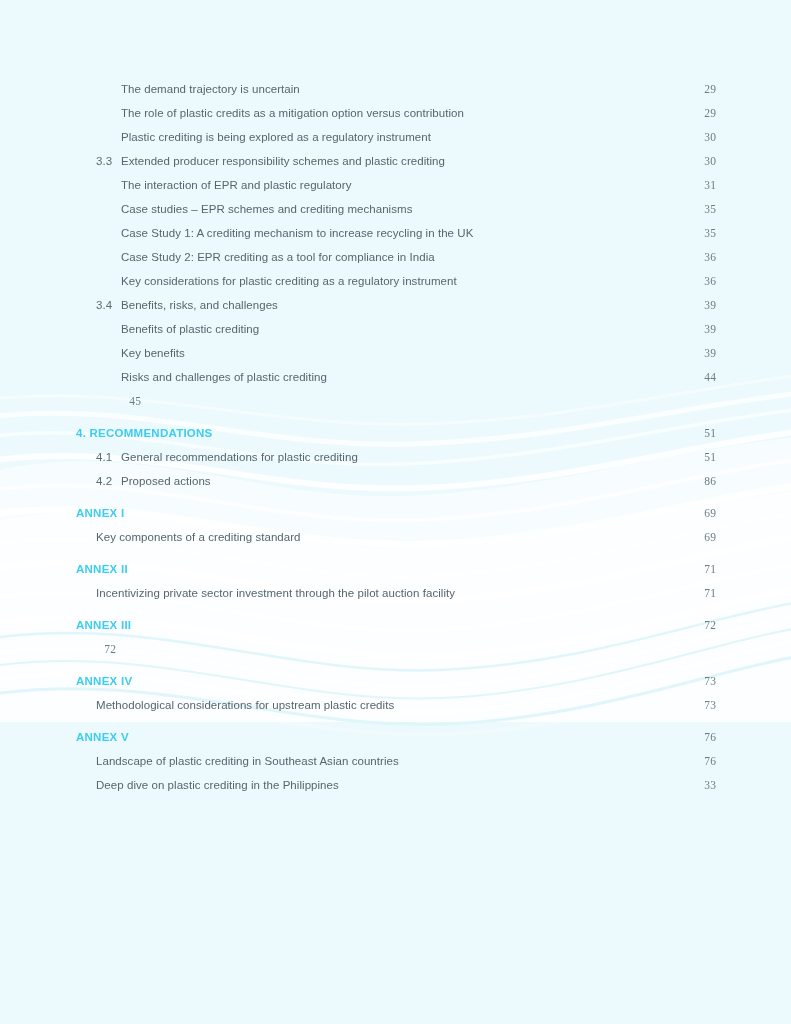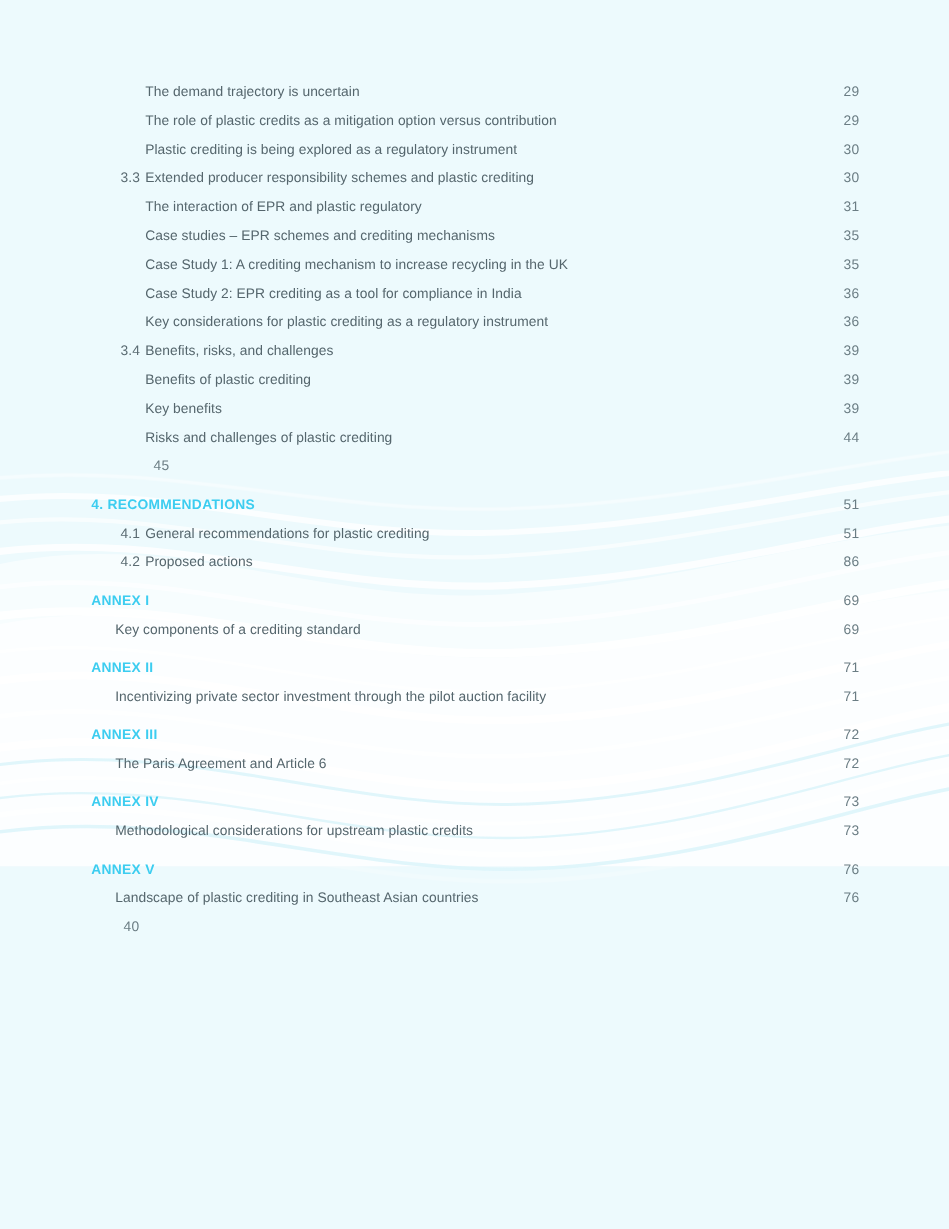--- a/index.html
+++ b/index.html
@@ -21,21 +21,21 @@
     top: 0;
     width: 791px;
     height: 1024px;
     z-index: 0;
     pointer-events: none;
   }
 
   #toc {
     position: absolute;
     left: 0;
-    top: 0;
+    top: 12px;
     width: 791px;
     z-index: 2;
     padding-top: 71px;
     box-sizing: border-box;
   }
 
   .toc-row {
     display: flex;
     align-items: baseline;
     height: 24px;
@@ -66,32 +66,32 @@
     overflow: hidden;
   }
 
   .row-page {
     flex: 0 0 auto;
     font-size: 11.5px;
     color: #6b7d84;
     text-align: right;
     min-width: 20px;
     letter-spacing: 0.1px;
+    font-family: Liberation Serif, serif;
   }
 
   
   .lvl-sub .row-num { width: 45px; flex: 0 0 45px; }
 
   
   .lvl-numbered .row-num {
     width: 45px;
     flex: 0 0 45px;
     padding-left: 20px;
     box-sizing: border-box;
-    text-align: center;
   }
 
   
   .lvl-header .row-label {
     font-weight: bold;
     font-size: 11.5px;
     color: #3ccdf0;
     letter-spacing: 0.25px;
   }
   .lvl-header .row-page { color: #6b7d84; }
@@ -252,21 +252,20 @@
       <span class="row-label">Incentivizing private sector investment through the pilot auction facility</span>
       <span class="row-page">71</span>
     </div>
     <div class="toc-row lvl-header gap-before">
       <span class="row-num"></span>
       <span class="row-label">ANNEX III</span>
       <span class="row-page">72</span>
     </div>
     <div class="toc-row lvl-annexsub">
       <span class="row-num"></span>
-      <span class="row-label">The Paris Agreement and Article 6</span>
       <span class="row-page">72</span>
     </div>
     <div class="toc-row lvl-header gap-before">
       <span class="row-num"></span>
       <span class="row-label">ANNEX IV</span>
       <span class="row-page">73</span>
     </div>
     <div class="toc-row lvl-annexsub">
       <span class="row-num"></span>
       <span class="row-label">Methodological considerations for upstream plastic credits</span>
@@ -277,15 +276,16 @@
       <span class="row-label">ANNEX V</span>
       <span class="row-page">76</span>
     </div>
     <div class="toc-row lvl-annexsub">
       <span class="row-num"></span>
       <span class="row-label">Landscape of plastic crediting in Southeast Asian countries</span>
       <span class="row-page">76</span>
     </div>
     <div class="toc-row lvl-annexsub">
       <span class="row-num"></span>
-      <span class="row-page">40</span>
+      <span class="row-label">Deep dive on plastic crediting in the Philippines</span>
+      <span class="row-page">33</span>
     </div>
   </main>
 
 </body></html>

